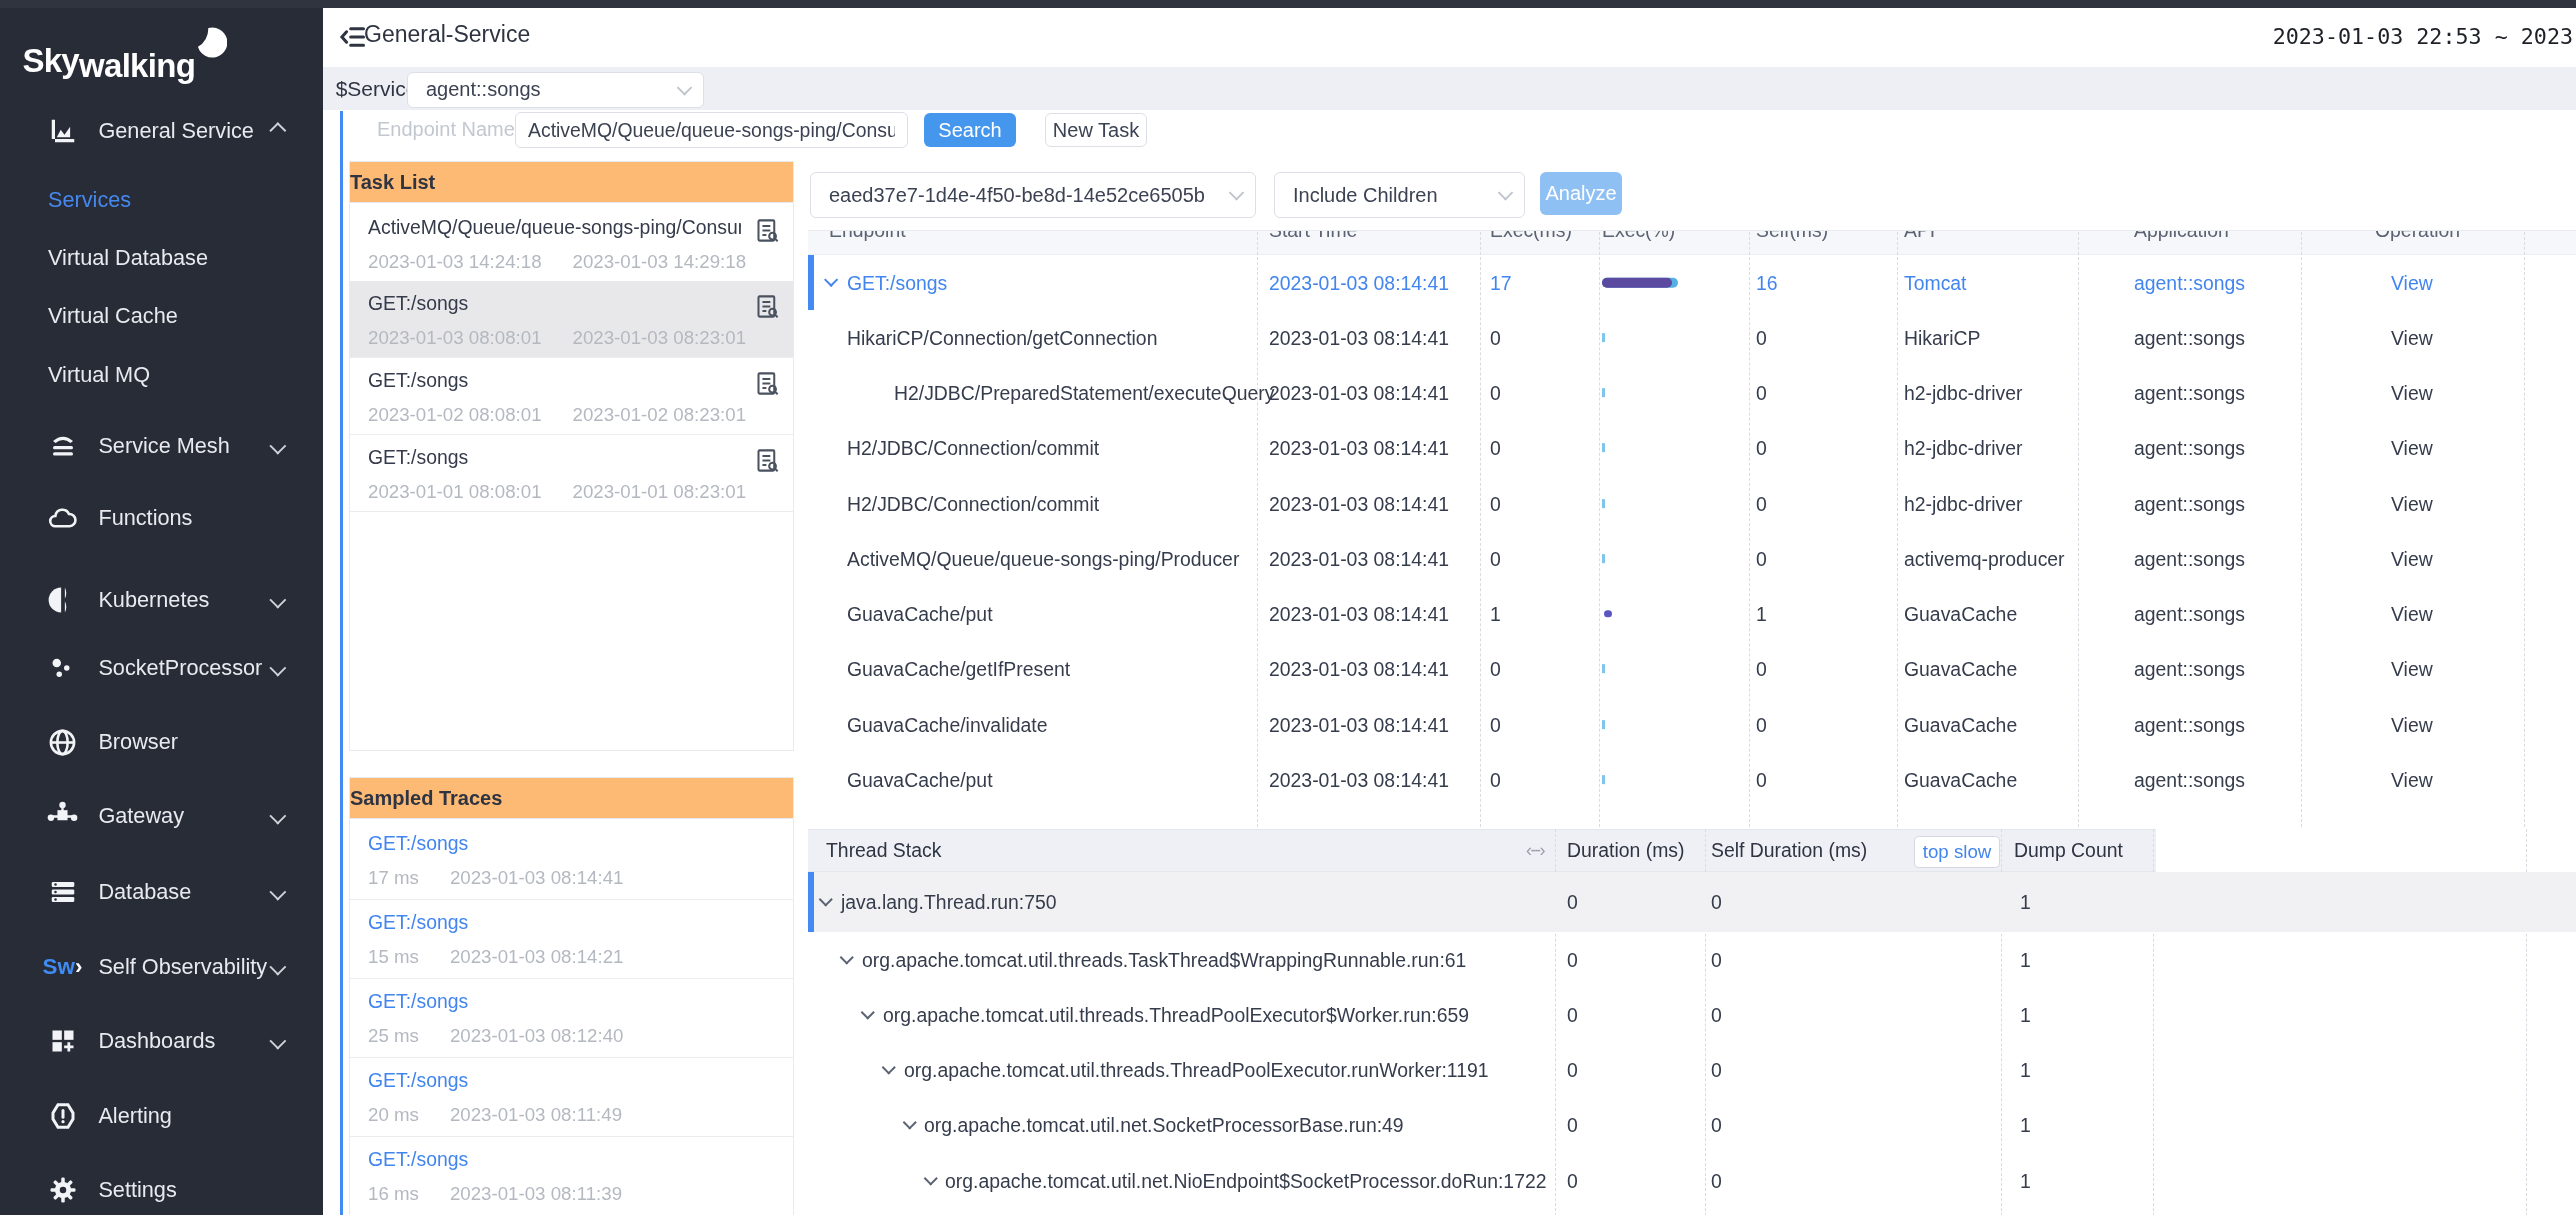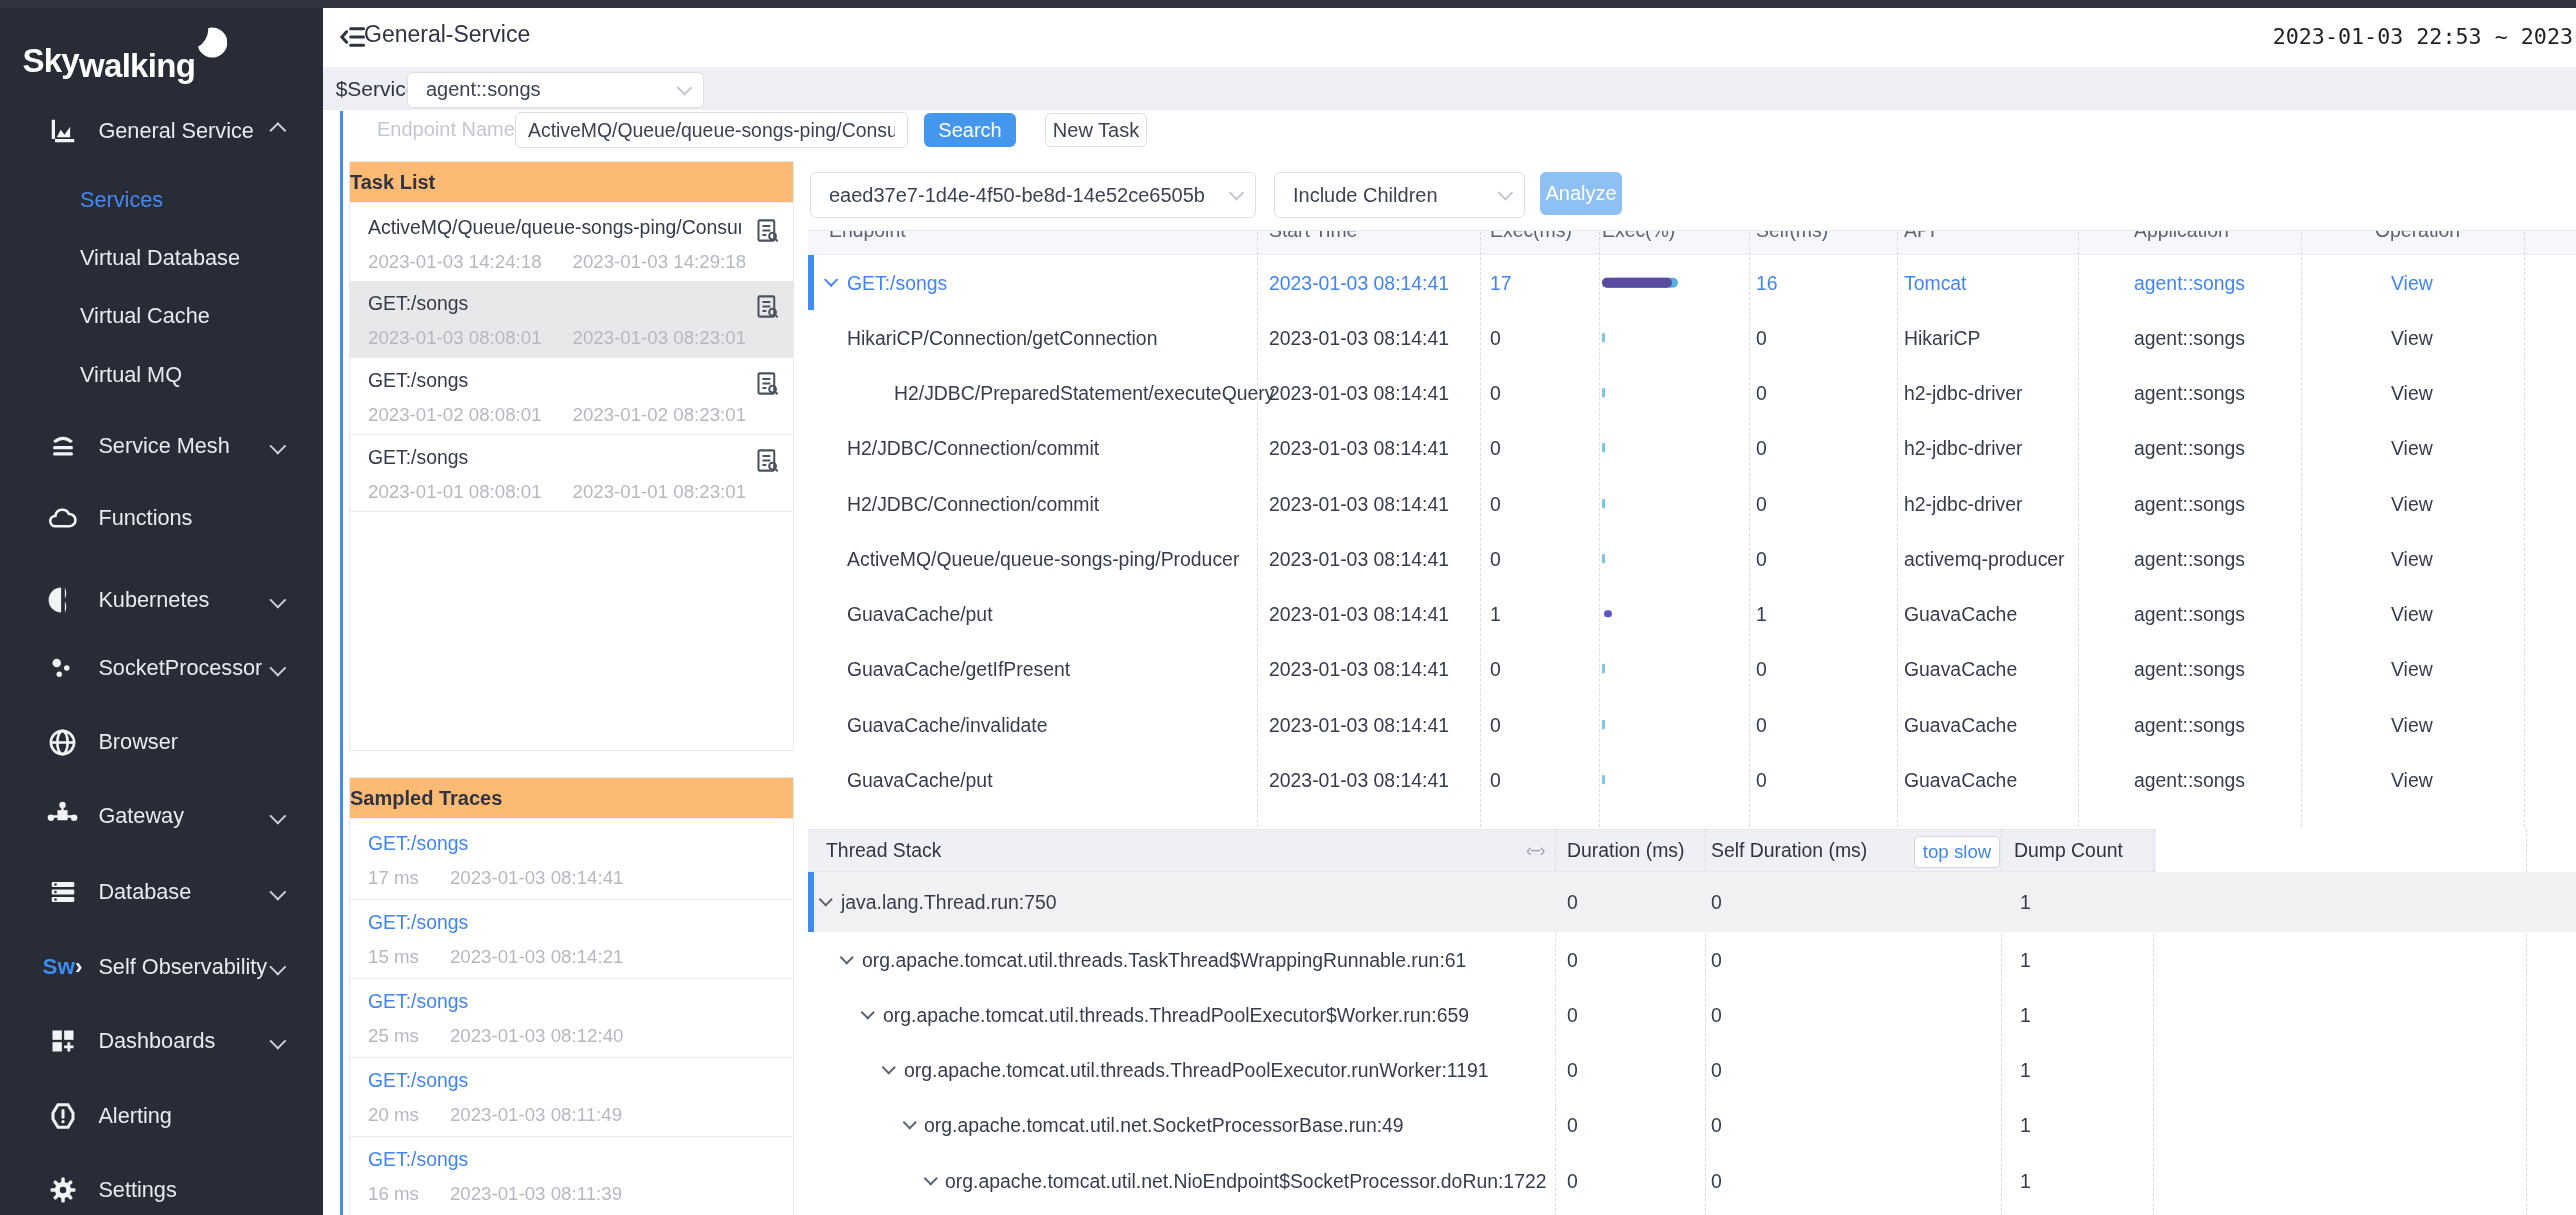--- a/index.html
+++ b/index.html
@@ -9,21 +9,21 @@
   
   .topstrip{left:0;top:0;width:2576px;height:7.5px;background:#30343f;}
   
   .sidebar{left:0;top:7.5px;width:323px;height:1208px;background:#272c37;}
   .logo{position:absolute;left:22.4px;top:30px;color:#fff;font-size:33px;font-weight:bold;letter-spacing:-0.7px;white-space:nowrap;}
   .logo .lower{position:relative;top:5.2px;}
   .logo .moon{display:inline-block;position:relative;top:-10.5px;left:1.5px;}
   .navitem{position:absolute;left:0;width:323px;height:69px;display:flex;align-items:center;color:#e8eaef;font-size:21.7px;cursor:pointer;}
   .navitem .nicon{width:33px;margin-left:46px;margin-right:19.4px;display:flex;justify-content:center;color:#f2f3f6;}
   .navitem.sub{padding-left:0;}
-  .navitem.sub .nlabel{margin-left:80px;}
+  .navitem.sub .nlabel{margin-left:48px;}
   .navitem.active{color:#4788ef;}
   .chev{display:inline-block;width:9.7px;height:9.7px;border-right:2.2px solid #cfd3da;border-bottom:2.2px solid #cfd3da;}
   .chev.down{transform:rotate(45deg);}
   .chev.up{transform:rotate(-135deg);}
   .navchev{position:absolute;right:39px;}
   
   .topbar{left:323px;top:7.5px;width:2253px;height:60px;background:#fff;border-bottom:1.5px solid #e9eaee;}
   .foldicon{position:absolute;left:16.4px;top:15.7px;color:#2e3442;cursor:pointer;}
   .pagetitle{position:absolute;left:41px;top:13.4px;font-size:23px;color:#2e3442;}
   .timerange{position:absolute;right:3px;top:16.4px;font-family:"DejaVu Sans Mono","Liberation Mono",monospace;font-size:21.7px;color:#1d2027;white-space:nowrap;}

